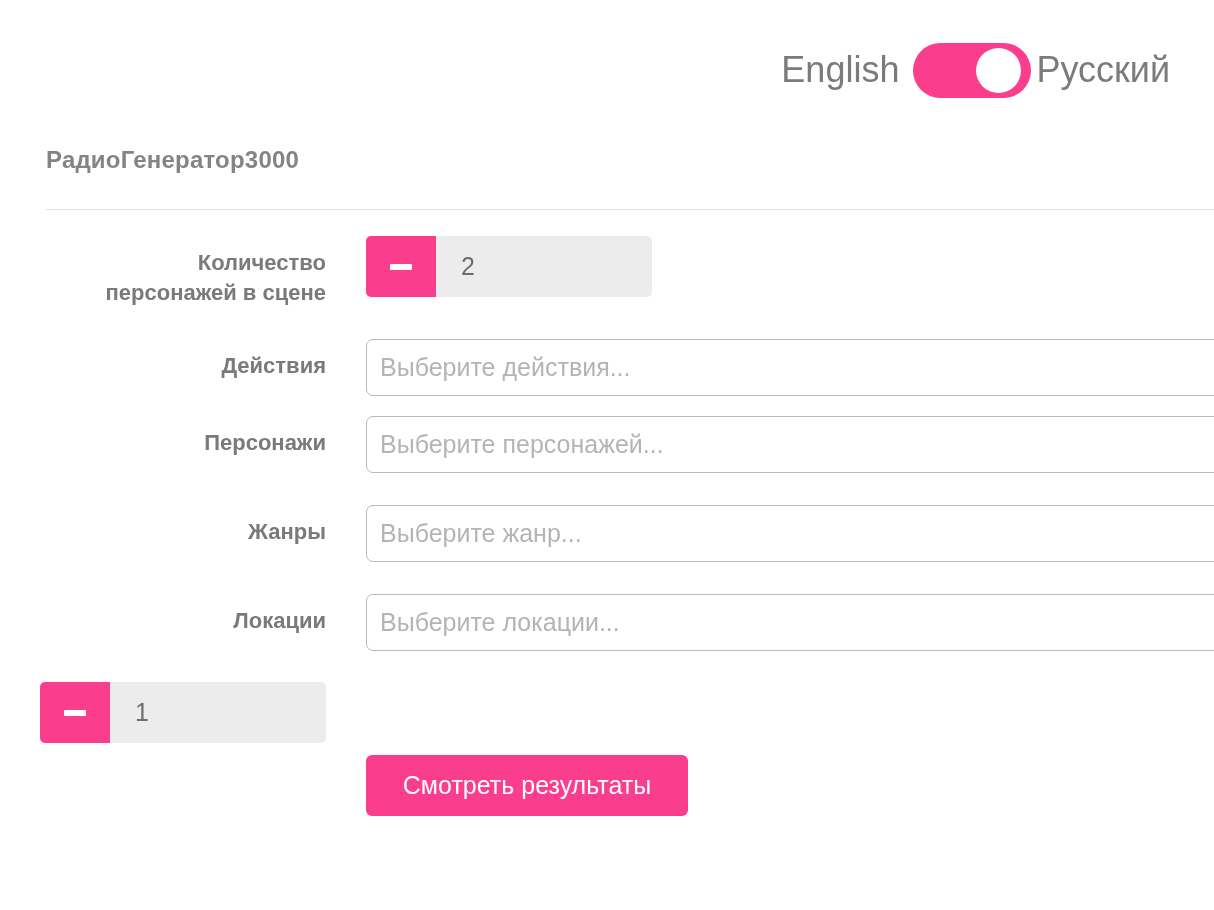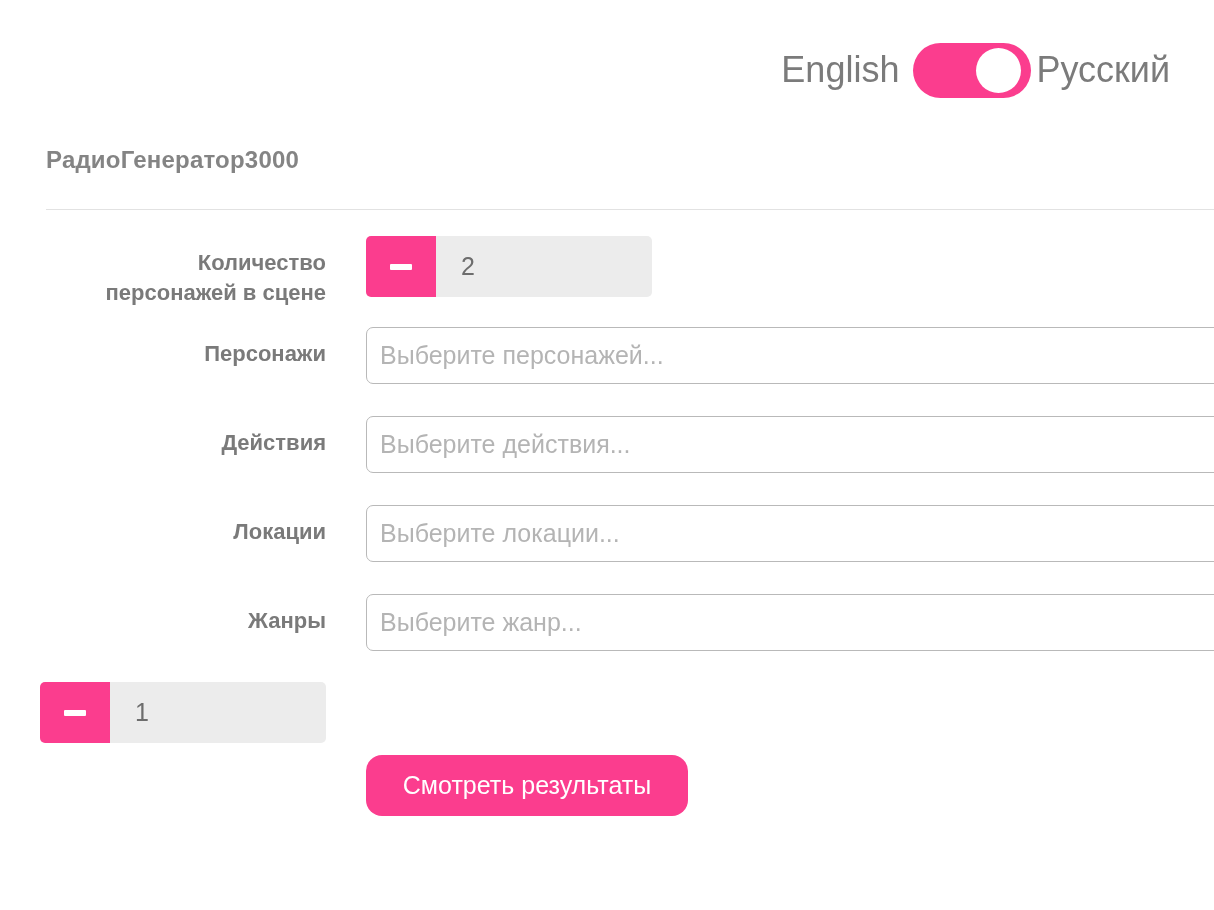--- a/index.html
+++ b/index.html
@@ -168,21 +168,21 @@
   
   .submit-btn {
     display: inline-flex;
     align-items: center;
     justify-content: center;
     width: 322px;
     height: 61px;
     background: #fb3d8e;
     color: #ffffff;
     border: none;
-    border-radius: 16px;
+    border-radius: 6px;
     font-size: 25px;
     font-family: "Liberation Sans", sans-serif;
     cursor: pointer;
   }
 
   
   .row-characters-count { margin-top: 0px; }
   .row-characters       { margin-top: 20px; }
   .row-actions          { margin-top: 32px; }
   .row-locations        { margin-top: 32px; }
@@ -213,45 +213,45 @@
       <div class="stepper">
         <button class="stepper-btn">
           <span class="glyph-minus"></span>
         </button>
         <input class="stepper-value" type="text" value="2" style="">
 
       </div>
     </div>
   </div>
 
+  <div class="row row-actions">
+    <div class="row-label">Действия</div>
+    <div class="row-control">
+      <input class="select-input" type="text" placeholder="Выберите действия..." style="">
+    </div>
+  </div>
+
   <div class="row row-characters">
     <div class="row-label">Персонажи</div>
     <div class="row-control">
       <input class="select-input" type="text" placeholder="Выберите персонажей..." style="">
     </div>
   </div>
 
-  <div class="row row-actions">
-    <div class="row-label">Действия</div>
-    <div class="row-control">
-      <input class="select-input" type="text" placeholder="Выберите действия..." style="">
+  <div class="row row-genres">
+    <div class="row-label">Жанры</div>
+    <div class="row-control">
+      <input class="select-input" type="text" placeholder="Выберите жанр..." style="">
     </div>
   </div>
 
   <div class="row row-locations">
     <div class="row-label">Локации</div>
     <div class="row-control">
       <input class="select-input" type="text" placeholder="Выберите локации..." style="">
-    </div>
-  </div>
-
-  <div class="row row-genres">
-    <div class="row-label">Жанры</div>
-    <div class="row-control">
-      <input class="select-input" type="text" placeholder="Выберите жанр..." style="">
     </div>
   </div>
 
   <div class="row row-generations">
     <div class="row-control">
       <div class="stepper">
         <button class="stepper-btn">
           <span class="glyph-minus"></span>
         </button>
         <input class="stepper-value" type="text" value="1" style="">

